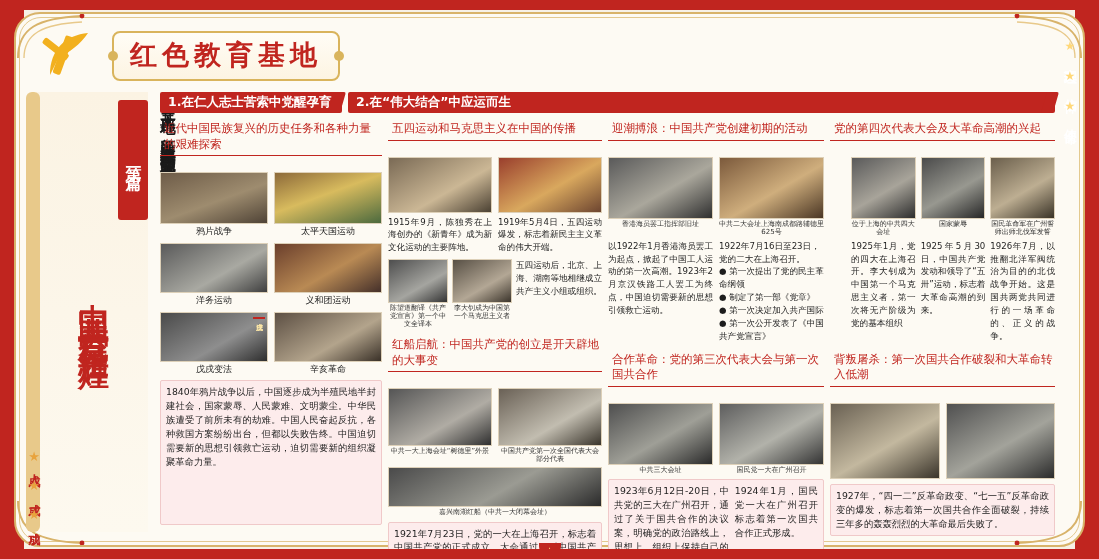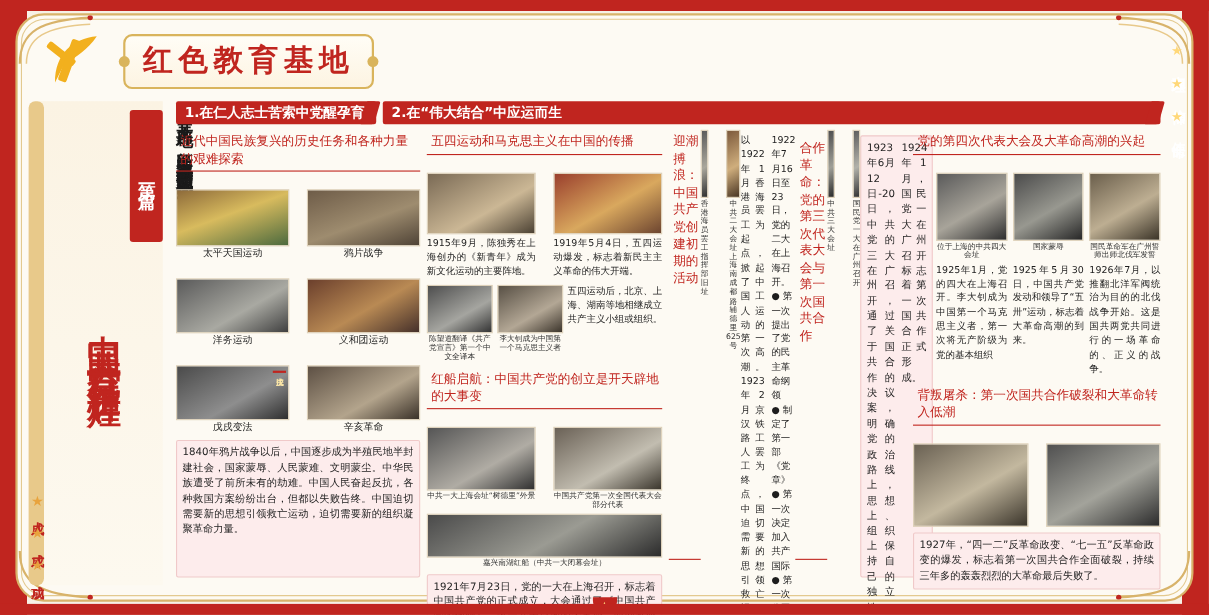--- a/index.html
+++ b/index.html
@@ -138,21 +138,21 @@
   }
   .txt-box{
     background:#fdecec; border:1px solid #f0c9c9; padding:4px 5px; border-radius:2px;
   }
   .photo{
     background:#b9a88f; position:relative; overflow:hidden; border:1px solid #ddd0b8;
   }
   .cap{ font-size:9px; text-align:center; color:#222; margin-top:2px; line-height:1.2;}
   .cap-sm{ font-size:7px; text-align:center; color:#333; margin-top:1px; line-height:1.15;}
 
-  .grid2{ display:grid; grid-template-columns:1fr 1fr; gap:16px; }
+  .grid2{ display:grid; grid-template-columns:1fr 1fr; gap:6px; }
   .grid3{ display:grid; grid-template-columns:1fr 1fr 1fr; gap:5px;padding-left:21px; }
 
   .bullet{ font-size:9.3px; line-height:1.5; color:#1d1d1d;}
 
   
   .bot-dot{
     position:absolute; left:50%; bottom:2px; transform:translateX(-50%);
     width:22px; height:14px; background:#c0251f; border-radius:0 0 12px 12px;
     color:#ffd879; font-size:8px; display:flex;align-items:center;justify-content:center;
   }
@@ -239,26 +239,26 @@
       <div class="sec-header" style="width:182px;">1.在仁人志士苦索中党醒孕育</div>
       <div class="sec-header" style="flex:1;">2.在“伟大结合”中应运而生</div>
     </div>
 
     <div style="display:flex; gap:6px; margin-top:5px; height:calc(100% - 30px);">
 
       <div style="width:222px; display:flex; flex-direction:column;">
         <div class="sub-title">近代中国民族复兴的历史任务和各种力量的艰难探索</div>
         <div class="grid2">
           <div>
+            <div class="photo" style="height:52px;background:linear-gradient(160deg,#6e5c48,#9e8c6f 55%,#4f4336);"></div>
+            <div class="cap">鸦片战争</div>
+          </div>
+          <div>
             <div class="photo" style="height:52px;background:linear-gradient(160deg,#8d6a3a,#d8bb5e 45%,#4c6a3e);"></div>
             <div class="cap">太平天国运动</div>
-          </div>
-          <div>
-            <div class="photo" style="height:52px;background:linear-gradient(160deg,#6e5c48,#9e8c6f 55%,#4f4336);"></div>
-            <div class="cap">鸦片战争</div>
           </div>
           <div>
             <div class="photo" style="height:50px;background:linear-gradient(150deg,#5a5a5a,#a9a9a2 60%,#3f3f3f);"></div>
             <div class="cap">洋务运动</div>
           </div>
           <div>
             <div class="photo" style="height:50px;background:linear-gradient(150deg,#6b3f2c,#b98a54 55%,#45302a);"></div>
             <div class="cap">义和团运动</div>
           </div>
           <div>
@@ -314,21 +314,21 @@
         </div>
         <div style="margin-top:4px;">
           <div class="photo" style="height:40px;background:linear-gradient(150deg,#4a4a4a,#9b9b93 55%,#2b2b2b);"></div>
           <div class="cap-sm">嘉兴南湖红船（中共一大闭幕会址）</div>
         </div>
         <div class="txt-box" style="margin-top:5px; flex:1;">
           <div class="txt">1921年7月23日，党的一大在上海召开，标志着中国共产党的正式成立，大会通过了《中国共产党的纲领》。这一开天辟地的大事变，深刻改变了近代以后中华民族发展的方向和进程，深刻改变了近代以后中华民族发展的方向和进程，深刻改变了中国人民和中华民族的前途和命运，深刻改变了世界发展的趋势和格局。</div>
         </div>
       </div>
 
-      <div style="width:216px; display:flex; flex-direction:row;">
+      <div style="width:216px; display:flex; flex-direction:column;">
         <div class="sub-title">迎潮搏浪：中国共产党创建初期的活动</div>
         <div class="grid2">
           <div>
             <div class="photo" style="height:62px;background:linear-gradient(150deg,#5a5a5a,#aaa79c 55%,#2f2f2f);"></div>
             <div class="cap-sm">香港海员罢工指挥部旧址</div>
           </div>
           <div>
             <div class="photo" style="height:62px;background:linear-gradient(150deg,#7c5a3c,#cfae7d 55%,#4a3624);"></div>
             <div class="cap-sm">中共二大会址上海南成都路辅德里625号</div>
           </div>

